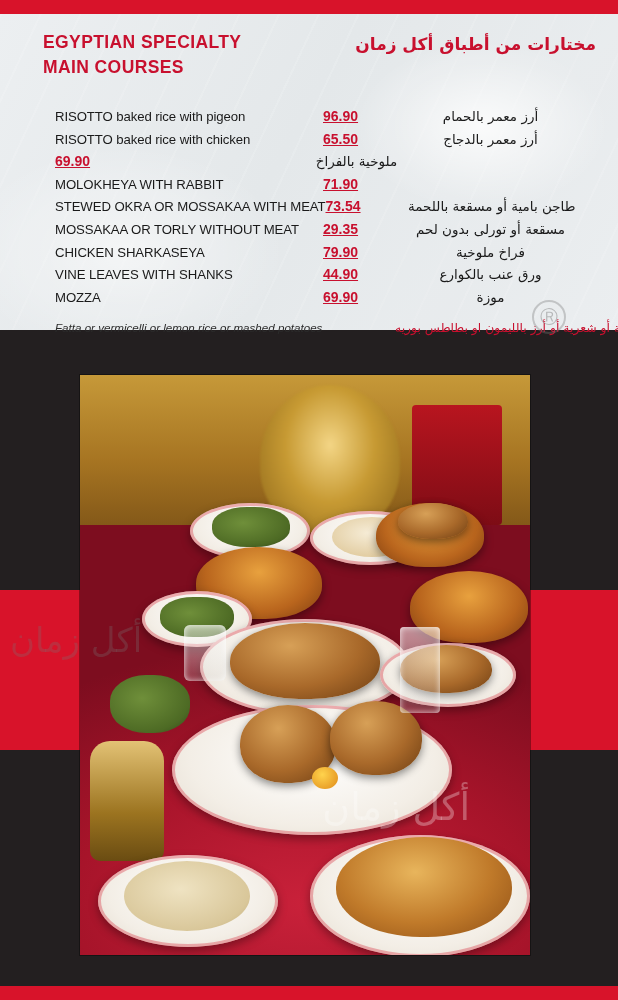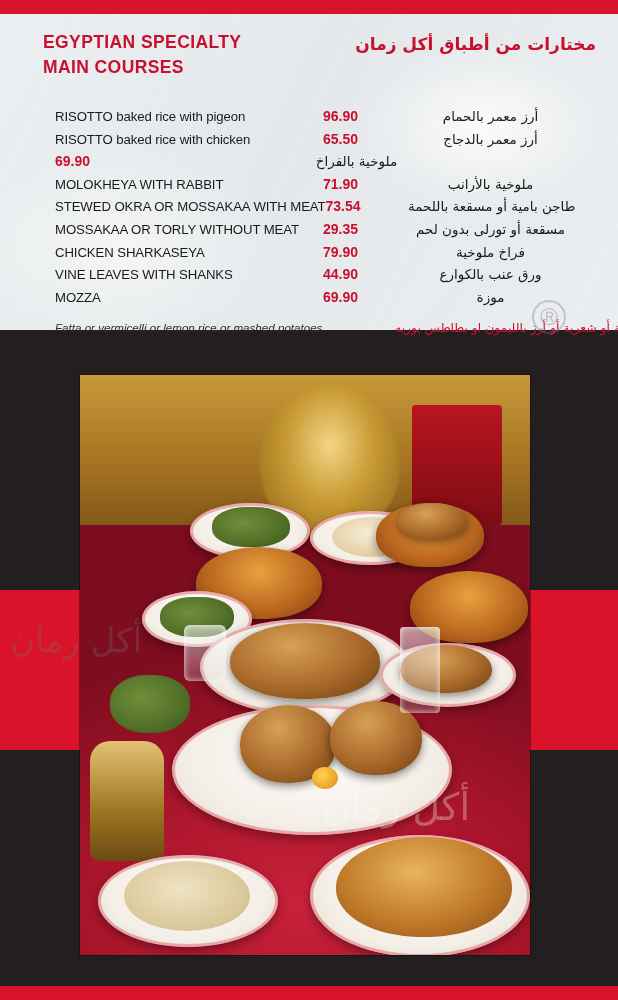--- a/index.html
+++ b/index.html
@@ -83,20 +83,21 @@
     color: #1a1a1a;
     font-size: 13.2px;
     letter-spacing: -.1px;
     white-space: nowrap;
   }
   .price {
     flex: 0 0 60px;
     color: #c8102e;
     font-size: 14px;
     font-weight: bold;
+    text-decoration: underline;
   }
   .name-ar {
     flex: 1 1 auto;
     text-align: center;
     direction: rtl;
     color: #1a1a1a;
     font-size: 13.5px;
     font-family: "DejaVu Sans", sans-serif;
     white-space: nowrap;
   }
@@ -269,21 +270,20 @@
       </div>
 
       <div class="row">
         <div class="price">69.90</div>
         <div class="name-ar">ملوخية بالفراخ</div>
       </div>
 
       <div class="row">
         <div class="name-en">MOLOKHEYA WITH RABBIT</div>
         <div class="price">71.90</div>
-        <div class="name-ar">ملوخية بالأرانب</div>
       </div>
 
       <div class="row">
         <div class="name-en">STEWED OKRA OR MOSSAKAA WITH MEAT</div>
         <div class="price">73.54</div>
         <div class="name-ar">طاجن بامية أو مسقعة باللحمة</div>
       </div>
 
       <div class="row">
         <div class="name-en">MOSSAKAA OR TORLY WITHOUT MEAT</div>

